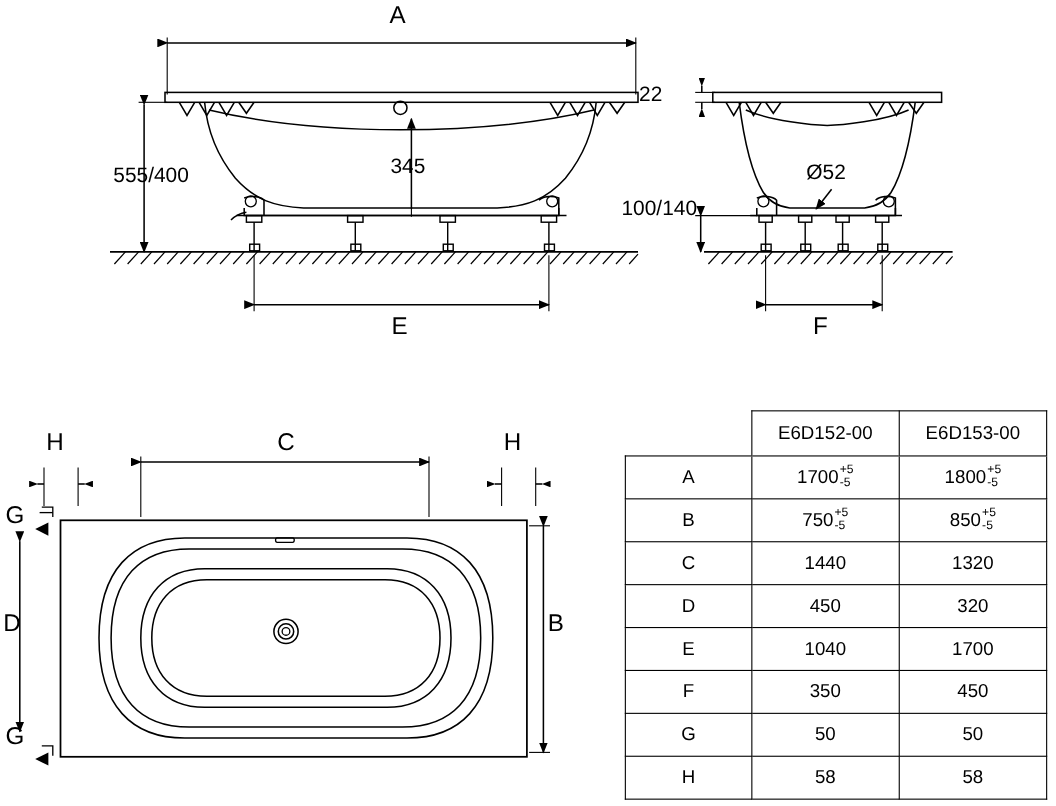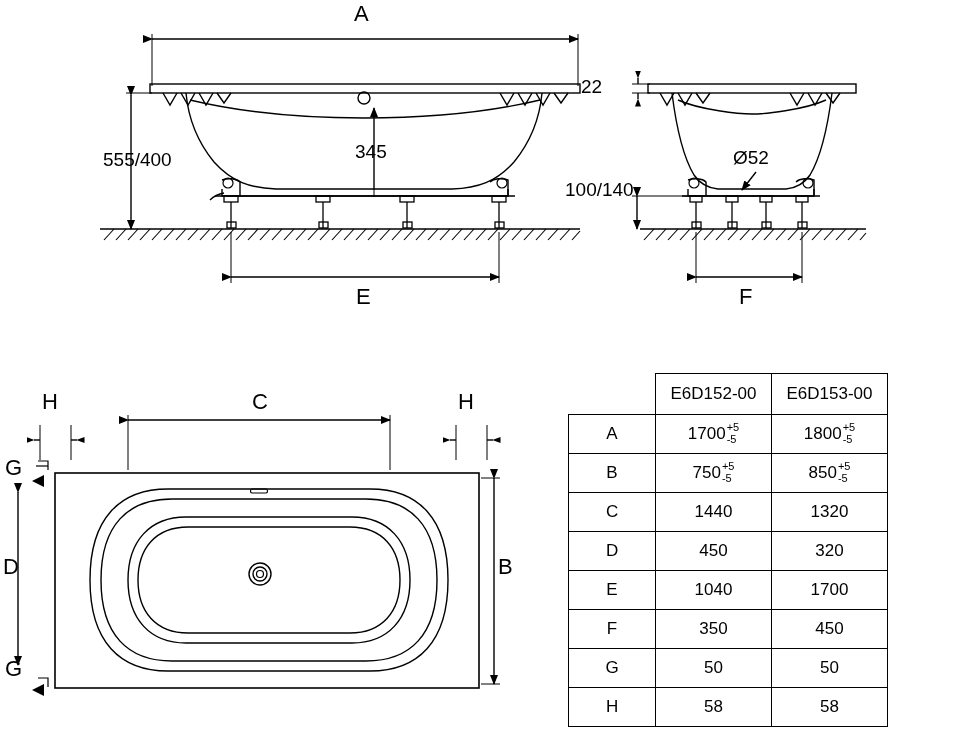--- a/index.html
+++ b/index.html
@@ -34,21 +34,21 @@
     white-space: nowrap;
   }
   .lbl.big {
     font-size: 22px;
   }
   
   #spec-table {
     position: absolute;
     left: 568px;
     top: 373px;
-    width: 320px;
+    width: 384px;
     border-collapse: collapse;
     font-size: 17px;
   }
   #spec-table td {
     border: 1.4px solid #000;
     height: 38px;
     text-align: center;
     vertical-align: middle;
     padding: 0;
   }

